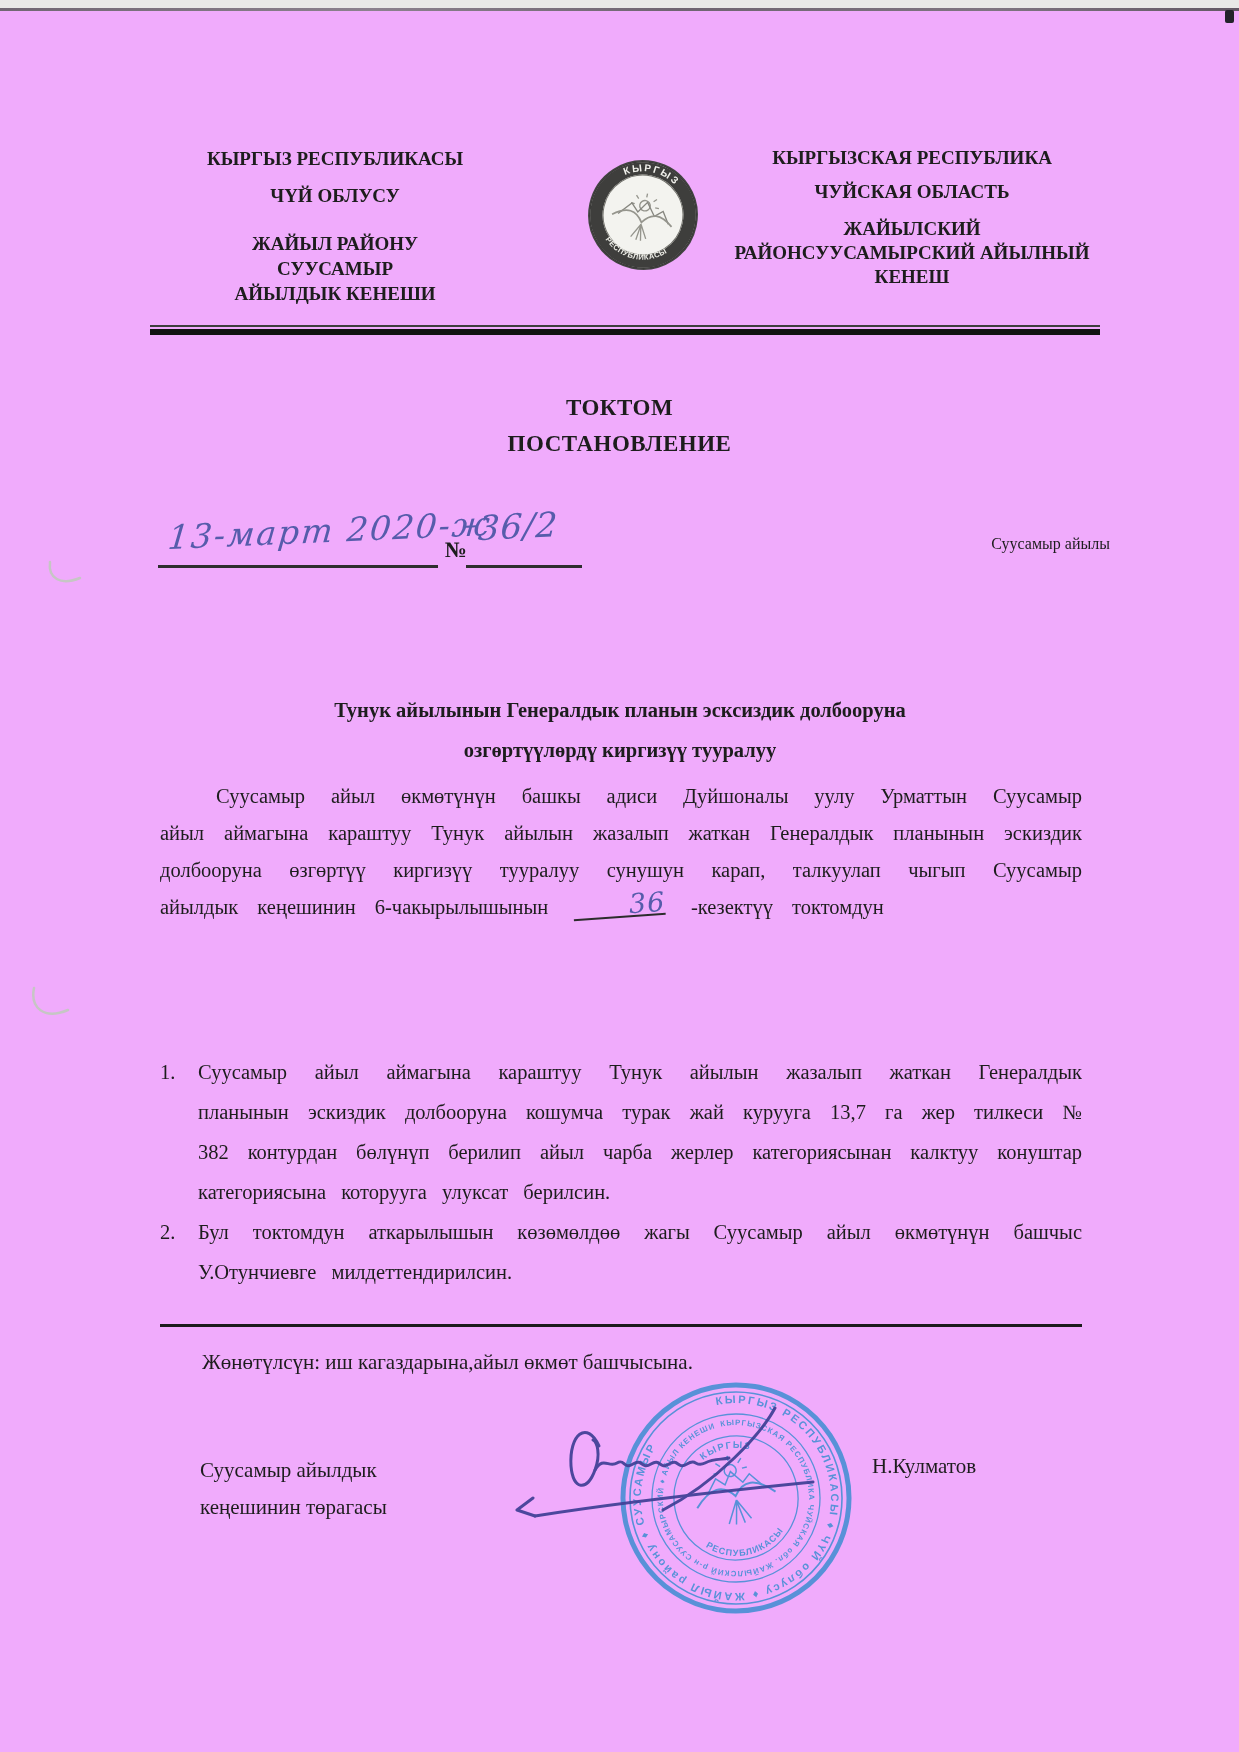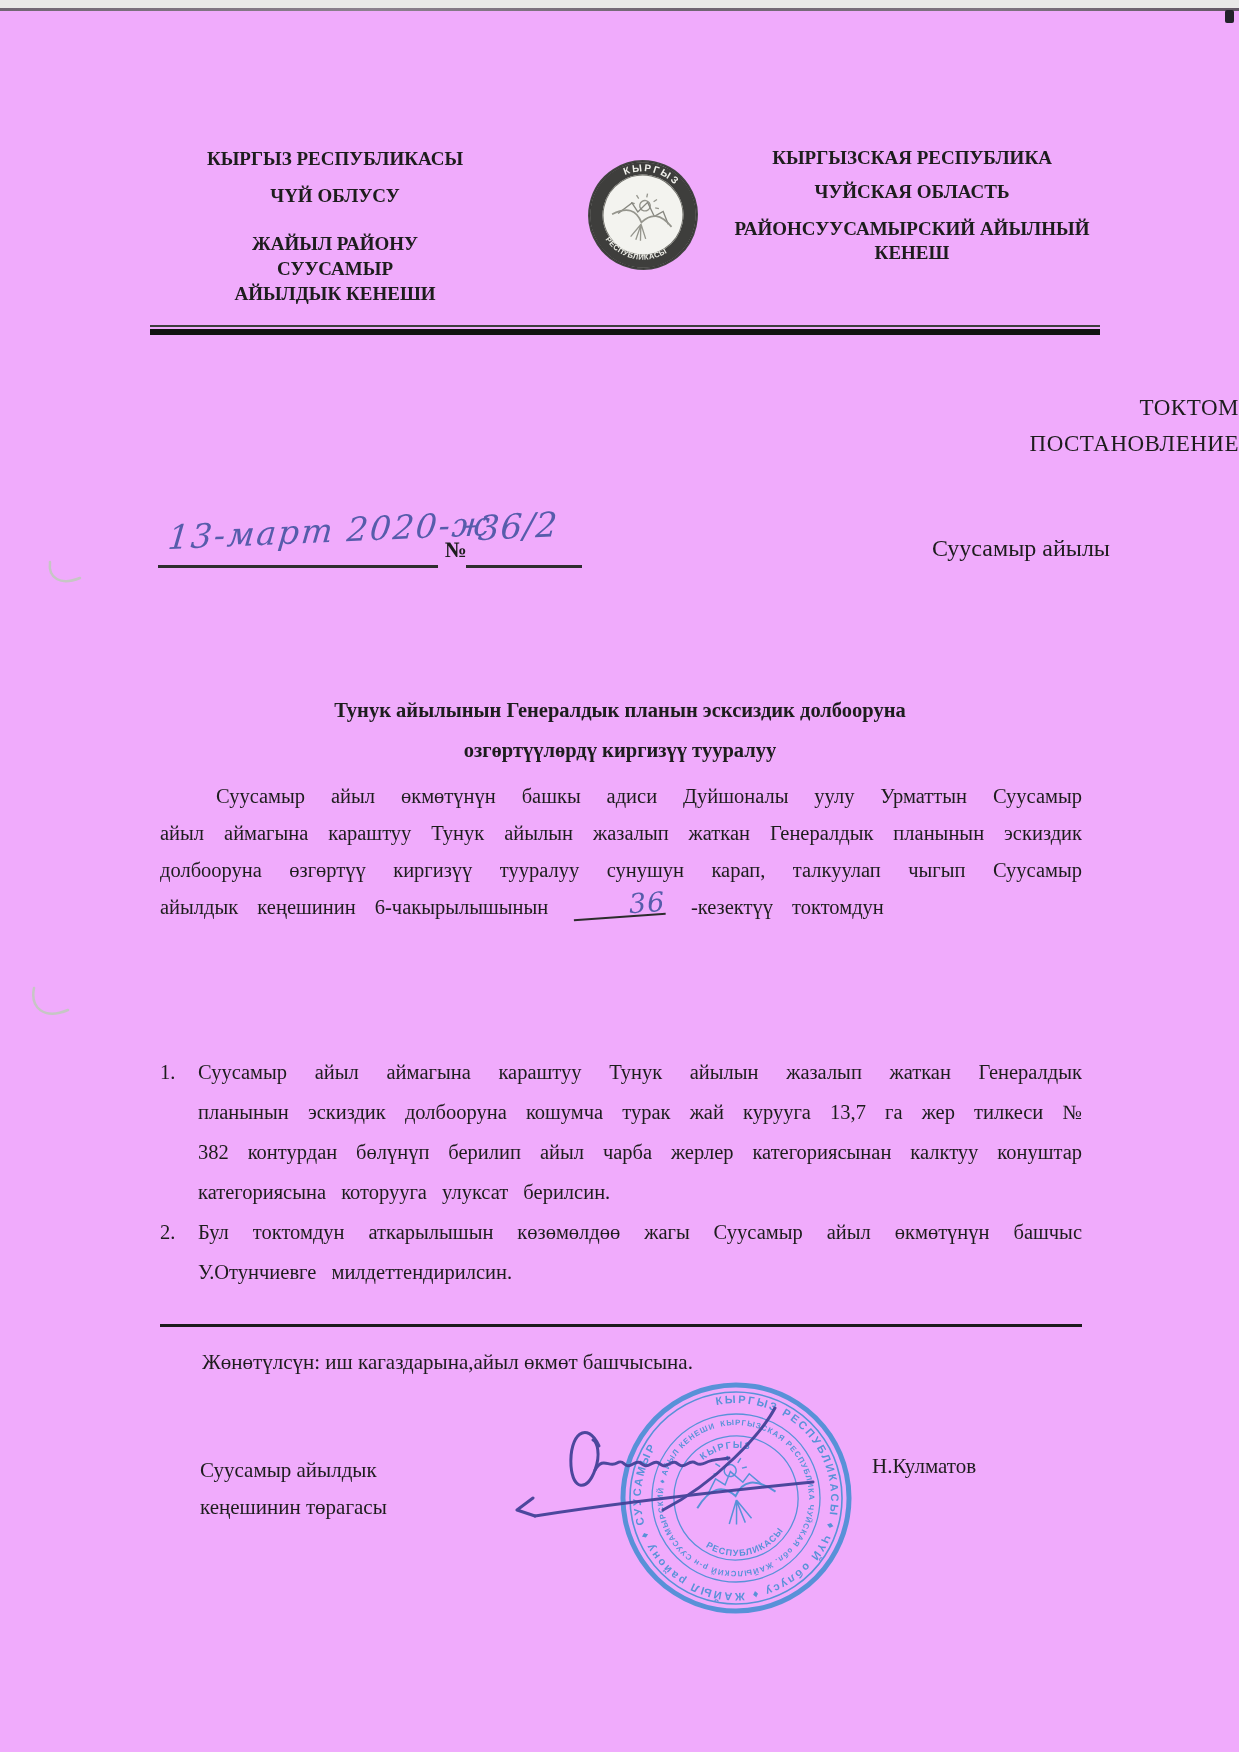--- a/index.html
+++ b/index.html
@@ -18,30 +18,30 @@
   .hdr-left{left:150px;width:370px;}
   .hdr-right{left:700px;width:424px;line-height:24px;}
   .gap12{display:block;height:12px;}
   .gap23{display:block;height:23px;}
   .gap10{display:block;height:10px;}
   .gap13{display:block;height:13px;}
   .emblem{left:586px;top:150px;width:114px;height:114px;}
   .rule1{left:150px;top:317px;width:950px;height:10px;
     background:linear-gradient(#3d3d3d 0,#3d3d3d 2.5px,transparent 2.5px,transparent 4.5px,#121212 4.5px,#121212 10px);}
   
-  .doc-title{left:0;top:382px;width:100%;text-align:right;font-weight:normal;font-size:23px;line-height:36px;letter-spacing:.5px;}
+  .doc-title{left:0;top:382px;width:100%;text-align:center;font-weight:bold;font-size:23px;line-height:36px;letter-spacing:.5px;}
   
   .hw{font-family:"DejaVu Serif",serif;font-style:italic;color:#565cab;}
   .hw-date{left:168px;top:503px;font-size:33px;letter-spacing:2px;transform:rotate(-2.5deg) skewX(-8deg);white-space:nowrap;}
   .uline{height:2.5px;background:#2e2e2e;}
   .ul-date{left:158px;top:557px;width:280px;}
   .ul-num{left:466px;top:557px;width:116px;}
   .no-sign{left:445px;top:529px;font-size:22px;font-weight:bold;}
   .hw-num{left:478px;top:498px;font-size:34px;letter-spacing:1px;transform:rotate(-3deg) skewX(-6deg);}
-  .place{right:129px;top:527px;font-size:24px;text-align:right;}
+  .place{right:129px;top:527px;font-size:16px;text-align:right;}
   
   .subject{left:168px;top:682px;width:904px;text-align:center;font-weight:bold;font-size:20.5px;line-height:40px;}
   
   .preamble{left:160px;top:770px;width:922px;margin:0;font-size:20.5px;line-height:37px;
     text-align:justify;text-indent:56px;word-spacing:14px;}
   .hw-session{display:inline-block;min-width:50px;text-align:center;border-bottom:2.5px solid #2c2c2c;
     font-size:27px;line-height:22px;margin:0 6px;transform:rotate(-4deg);word-spacing:normal;letter-spacing:1px;}
   .resolves{left:0;top:980px;width:100%;text-align:center;font-weight:bold;font-size:22px;letter-spacing:.5px;}
   
   .list{left:160px;top:1044px;width:922px;font-size:20.5px;line-height:40px;}
@@ -104,20 +104,21 @@
         <path d="M60,70 L52,85 M60,71 L58,87 M60,71 L63,87 M60,70 L68,84"></path>
       </g>
     </g>
   </svg>
 
   <div class="abs hdr-col hdr-right">
     <div>КЫРГЫЗСКАЯ РЕСПУБЛИКА</div>
     <span class="gap10"></span>
     <div>ЧУЙСКАЯ ОБЛАСТЬ</div>
     <span class="gap13"></span>
+    <div>ЖАЙЫЛСКИЙ</div>
     <div>РАЙОНСУУСАМЫРСКИЙ АЙЫЛНЫЙ</div>
     <div>КЕНЕШ</div>
   </div>
 
   <div class="abs rule1"></div>
 
   <div class="abs doc-title">
     <div>ТОКТОМ</div>
     <div>ПОСТАНОВЛЕНИЕ</div>
   </div>

